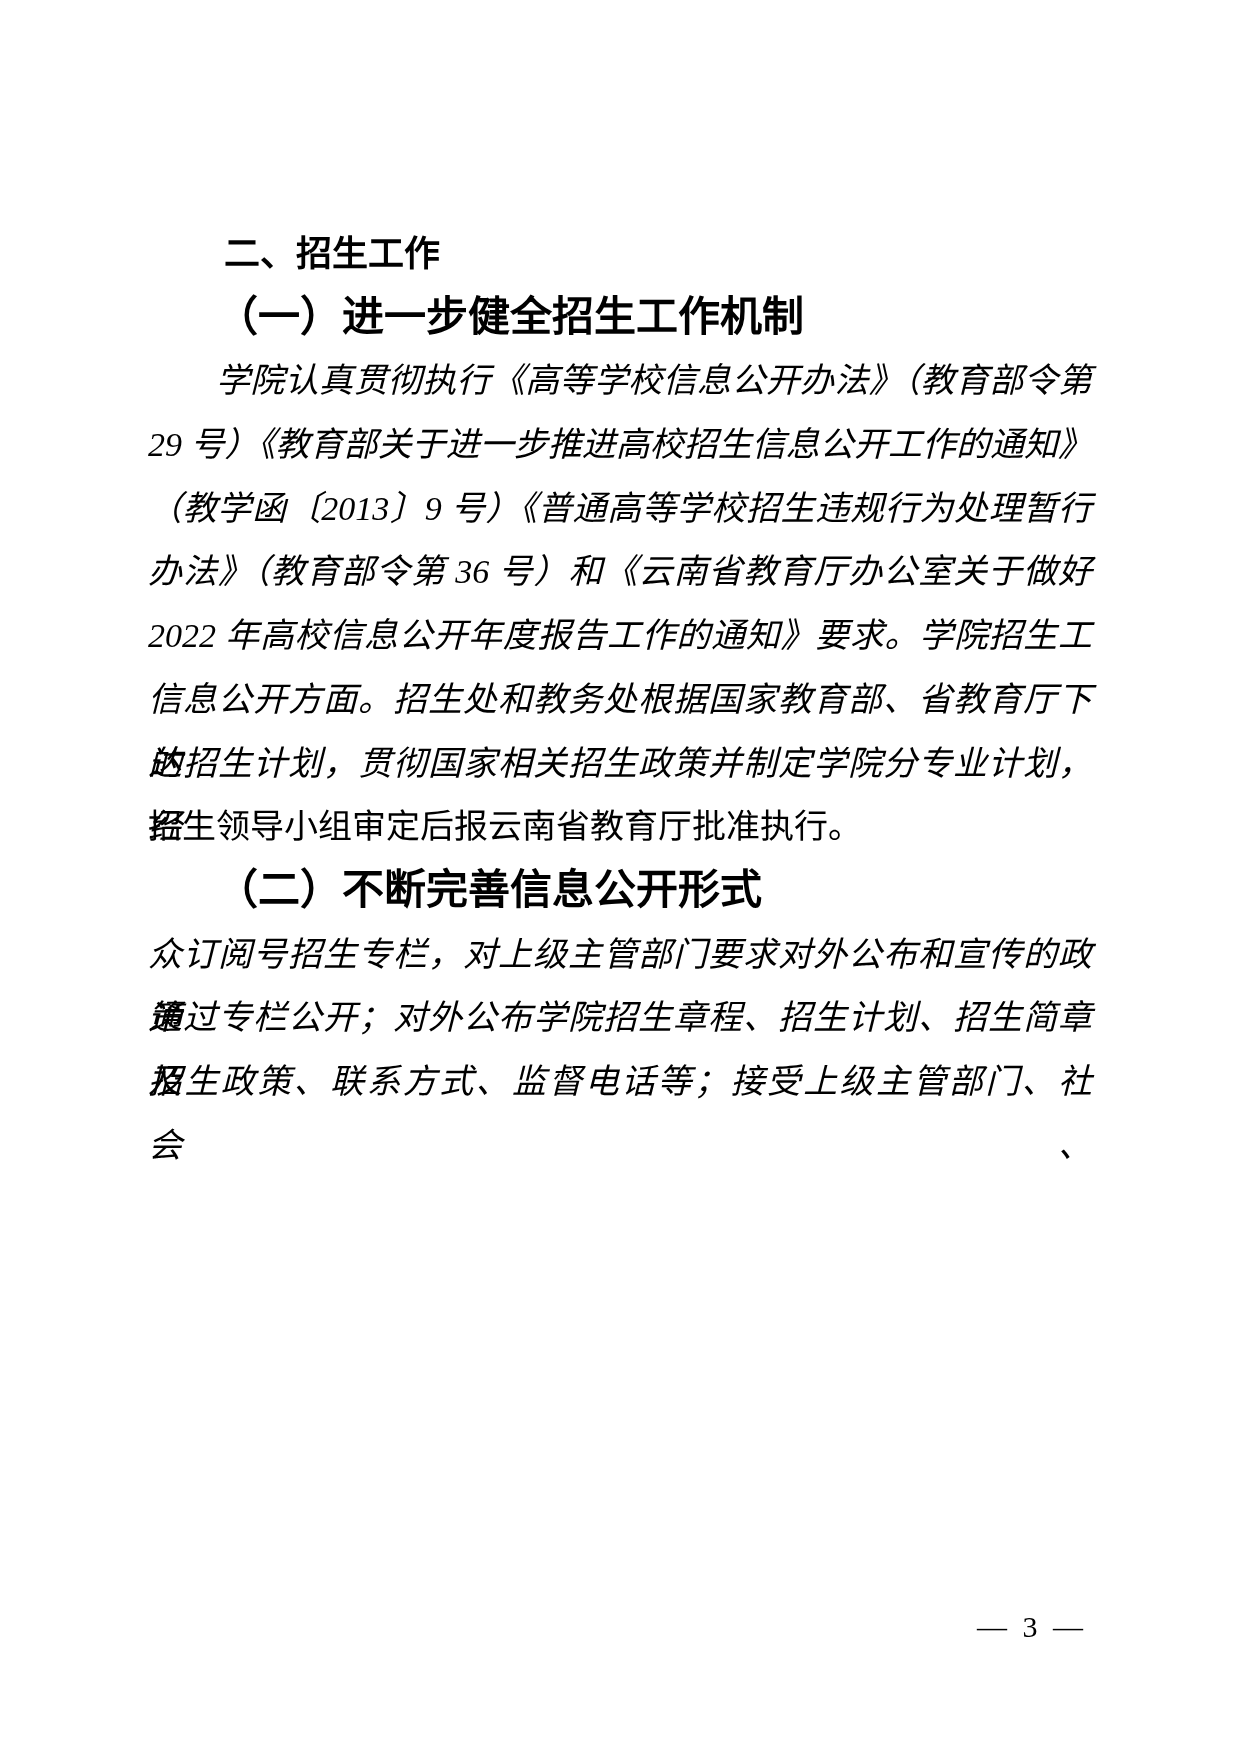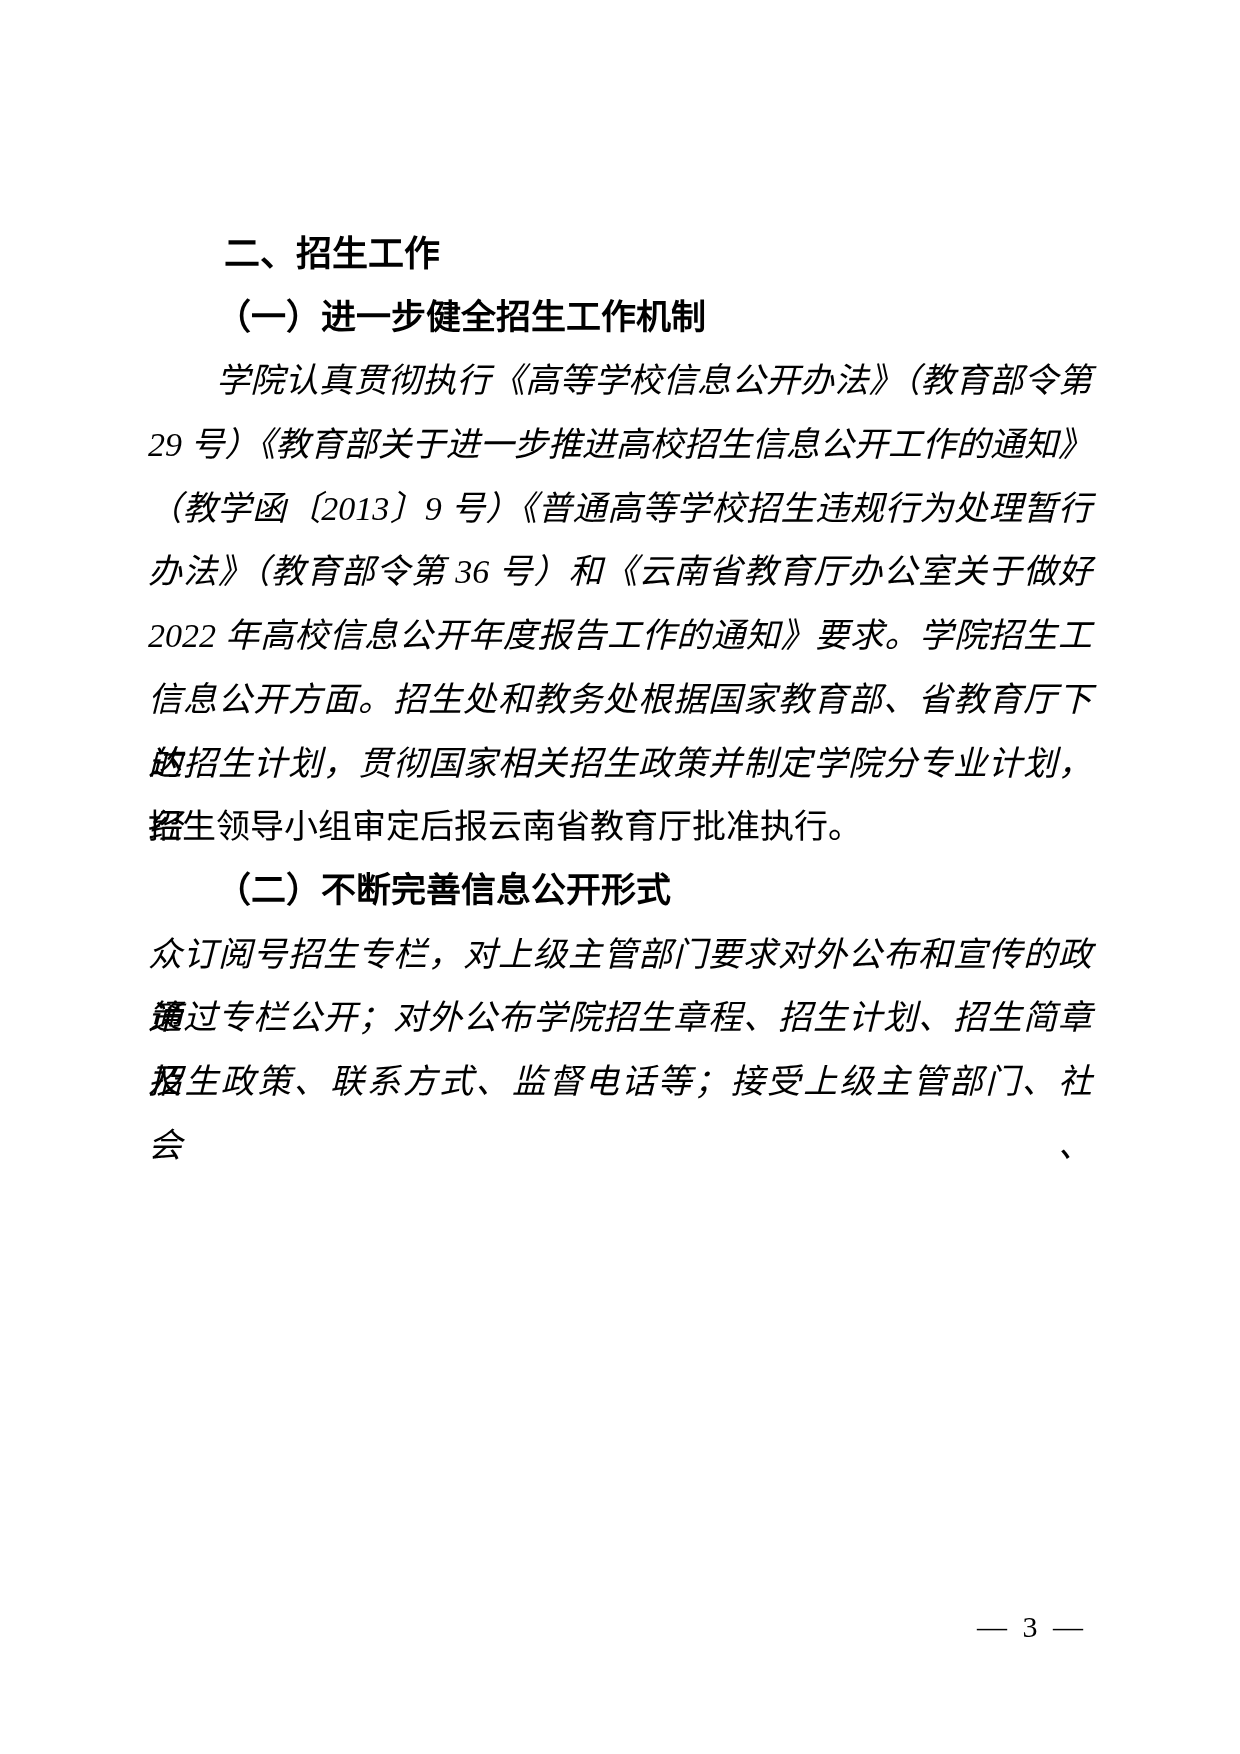--- a/index.html
+++ b/index.html
@@ -40,21 +40,21 @@
     padding-left: 68px;
   }
   .h1 {
     font-family: "Liberation Sans", "DejaVu Sans", sans-serif;
     font-weight: bold;
     font-size: 36px;
     padding-left: 76px;
   }
   .h2 {
     font-weight: bold;
-    font-size: 35px;
+    font-size: 42px;
   }
   .page-number {
     position: absolute;
     top: 1610px;
     right: 157px;
     font-size: 30px;
     line-height: 34px;
     word-spacing: 8px;
     white-space: nowrap;
   }

